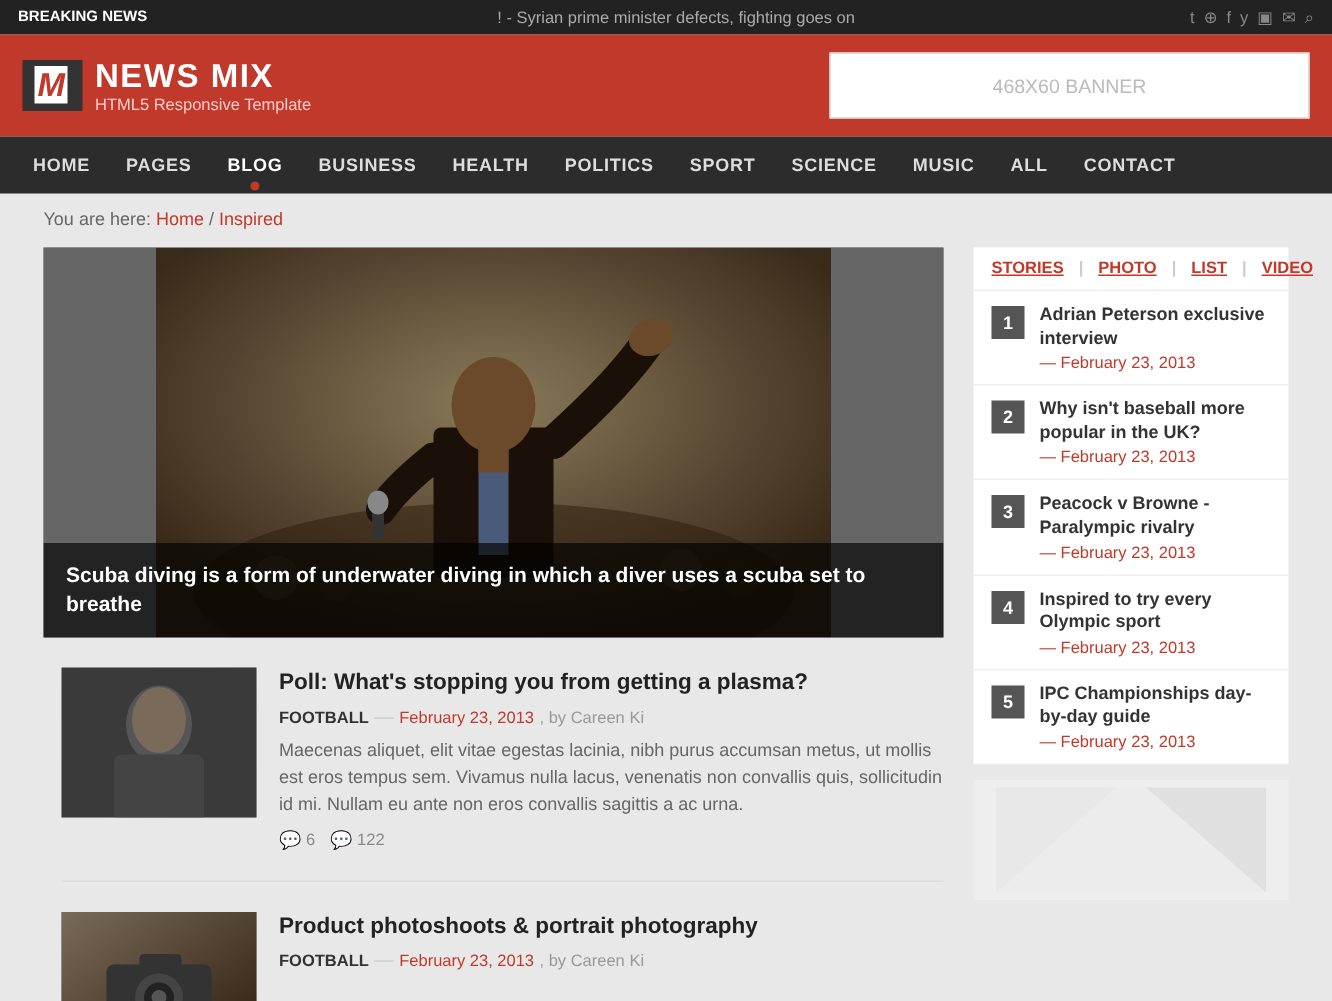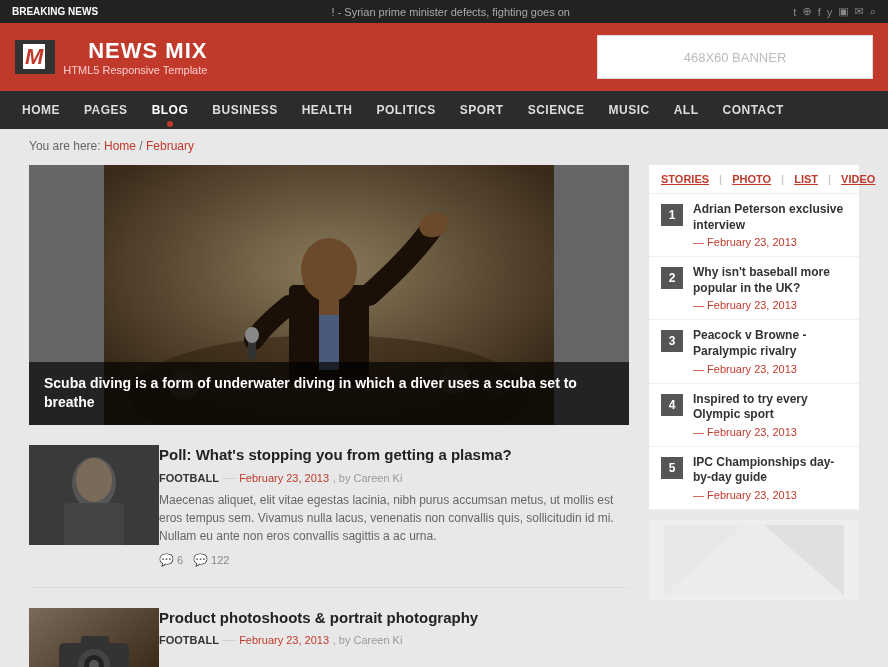--- a/index.html
+++ b/index.html
@@ -39,30 +39,30 @@
     .logo-area { display: flex; align-items: center; gap: 8px; }
     .logo-box {
       background: #333;
       color: #fff;
       font-size: 22px;
       font-weight: bold;
       padding: 4px 8px;
       font-style: italic;
     }
     .logo-box span { color: #c0392b; background: #fff; padding: 0 2px; margin-right: 2px; }
-    .logo-text { color: #fff; text-align: right; }
+    .logo-text { color: #fff; }
     .logo-title { font-size: 22px; font-weight: bold; letter-spacing: 1px; }
     .logo-subtitle { font-size: 11px; color: #ffcccc; }
     .banner-area {
       background: #fff;
       border: 1px solid #ddd;
       padding: 6px 20px;
       color: #bbb;
       font-size: 13px;
-      width: 276px;
+      width: 320px;
       text-align: center;
       height: 44px;
       display: flex;
       align-items: center;
       justify-content: center;
     }
 
     
     nav {
       background: #2c2c2c;
@@ -146,23 +146,25 @@
       color: #fff;
       padding: 12px 15px;
       font-size: 14px;
       font-weight: bold;
       line-height: 1.4;
     }
 
     
     .article-card {
       display: flex;
+      gap: 15px;
       margin-bottom: 20px;
       padding-bottom: 20px;
       border-bottom: 1px solid #ddd;
+      margin-left: 12px;
     }
     .article-thumb {
       width: 130px;
       height: 100px;
       background: #888;
       flex-shrink: 0;
       position: relative;
       overflow: hidden;
     }
     .article-thumb-dark { background: linear-gradient(135deg, #555 0%, #333 100%); }
@@ -325,21 +327,21 @@
       </li>
   </ul>
 </nav>
 
 <div class="container">
 
   <div class="breadcrumb">
     <span>You are here:</span>
     <a href="#">Home</a>
     <span> / </span>
-    <a href="#" style="color:#c0392b;">February</a>
+    <a href="#" style="color:#c0392b;">Inspired</a>
   </div>
 
   <div class="main-layout">
 
     <div class="content-area">
 
       <div class="hero-article">
         <div class="hero-img">
 
           <svg width="100%" height="100%" viewBox="0 0 450 260" xmlns="http://www.w3.org/2000/svg">

